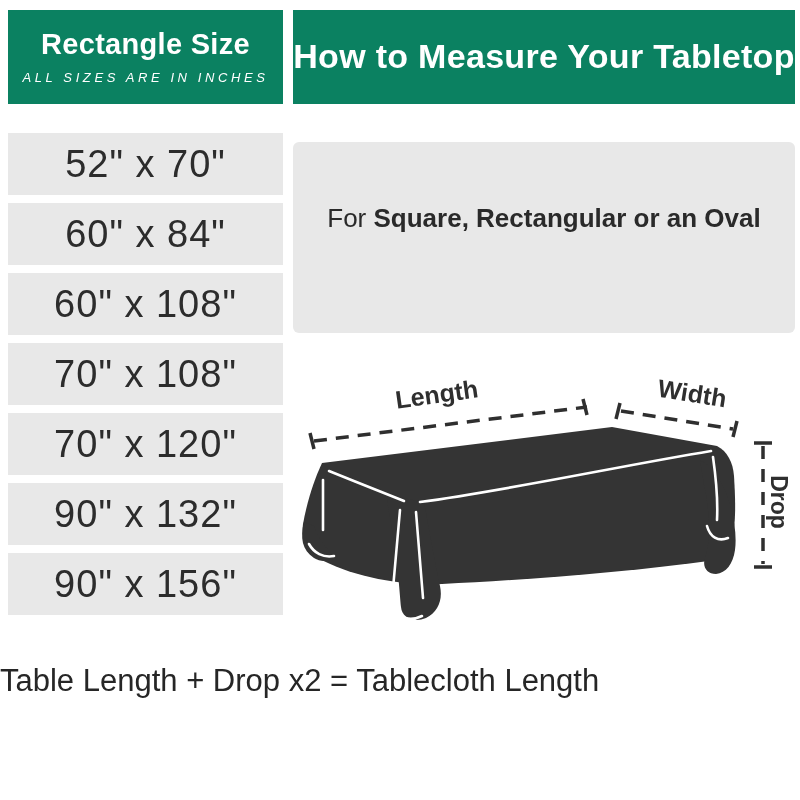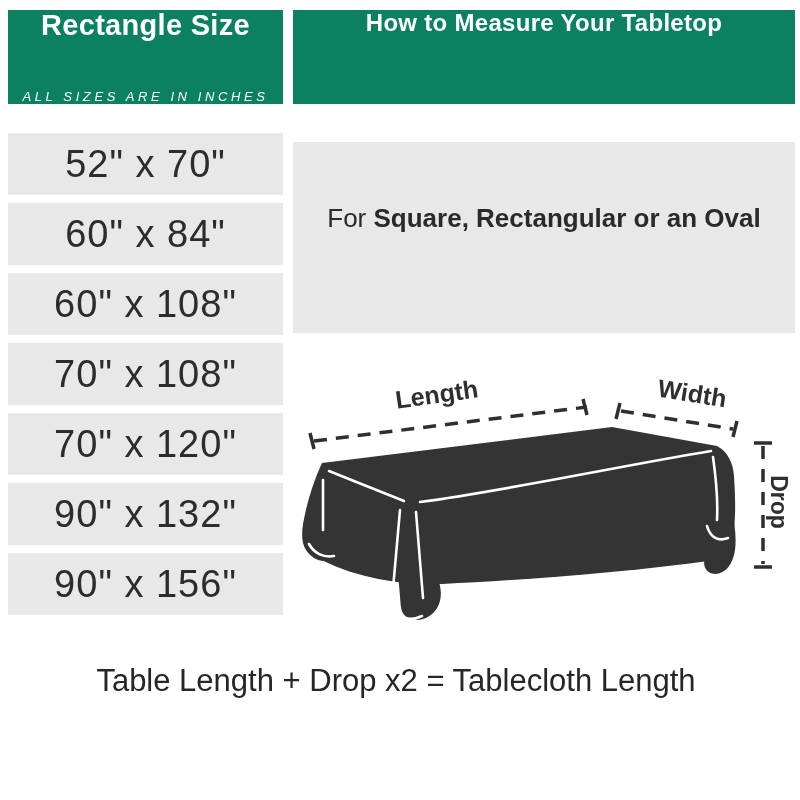--- a/index.html
+++ b/index.html
@@ -2,46 +2,46 @@
 <html><head>
 <meta charset="utf-8">
 <style>
   html,body{margin:0;padding:0;background:#fff;}
   .page{
     position:relative;width:800px;height:800px;background:#ffffff;
     font-family:"Liberation Sans",sans-serif;overflow:hidden;
   }
   .hdr{
     position:absolute;background:#0b8161;color:#ffffff;
-    display:flex;flex-direction:column;align-items:center;justify-content:space-between;
+    display:flex;flex-direction:column;align-items:center;justify-content:center;
   }
   .hdr-left{left:8px;top:10px;width:275px;height:94px;}
   .hdr-right{left:293px;top:10px;width:502px;height:94px;}
   .hdr-title{font-weight:bold;font-size:29px;letter-spacing:.3px;line-height:1.1;}
-  .hdr-right .hdr-title{font-size:24px;}
+  .hdr-right .hdr-title{font-size:34px;}
   .hdr-sub{font-size:13px;letter-spacing:3.6px;margin-top:9px;white-space:nowrap;font-style:italic;}
   .sizes{
     position:absolute;left:8px;top:133px;width:275px;
     display:flex;flex-direction:column;gap:8px;
   }
   .size-row{
     height:62px;background:#e8e8e8;color:#2c2c2c;
     display:flex;align-items:center;justify-content:center;
     font-size:38px;letter-spacing:1px;
   }
   .info{
     position:absolute;left:293px;top:142px;width:502px;height:191px;background:#e8e8e8;
     display:flex;align-items:center;justify-content:center;text-align:center;
-    color:#2a2a2a;font-size:26px;line-height:40px;
+    color:#2a2a2a;font-size:26px;line-height:40px;border-radius:6px;
   }
   .info .bold{font-weight:bold;}
   .diagram{position:absolute;left:290px;top:350px;width:510px;height:315px;}
   .diagram text{font-family:"Liberation Sans",sans-serif;font-weight:bold;fill:#2f2f2f;}
   .formulas{
-    position:absolute;left:0;top:658px;width:792px;text-align:center;
+    position:absolute;left:0;top:658px;width:792px;text-align:left;
     color:#262626;font-size:31px;line-height:46px;
   }
 </style>
 </head>
 <body>
 
 <div class="page">
 
   <div class="hdr hdr-left">
     <div class="hdr-title">Rectangle Size</div>

